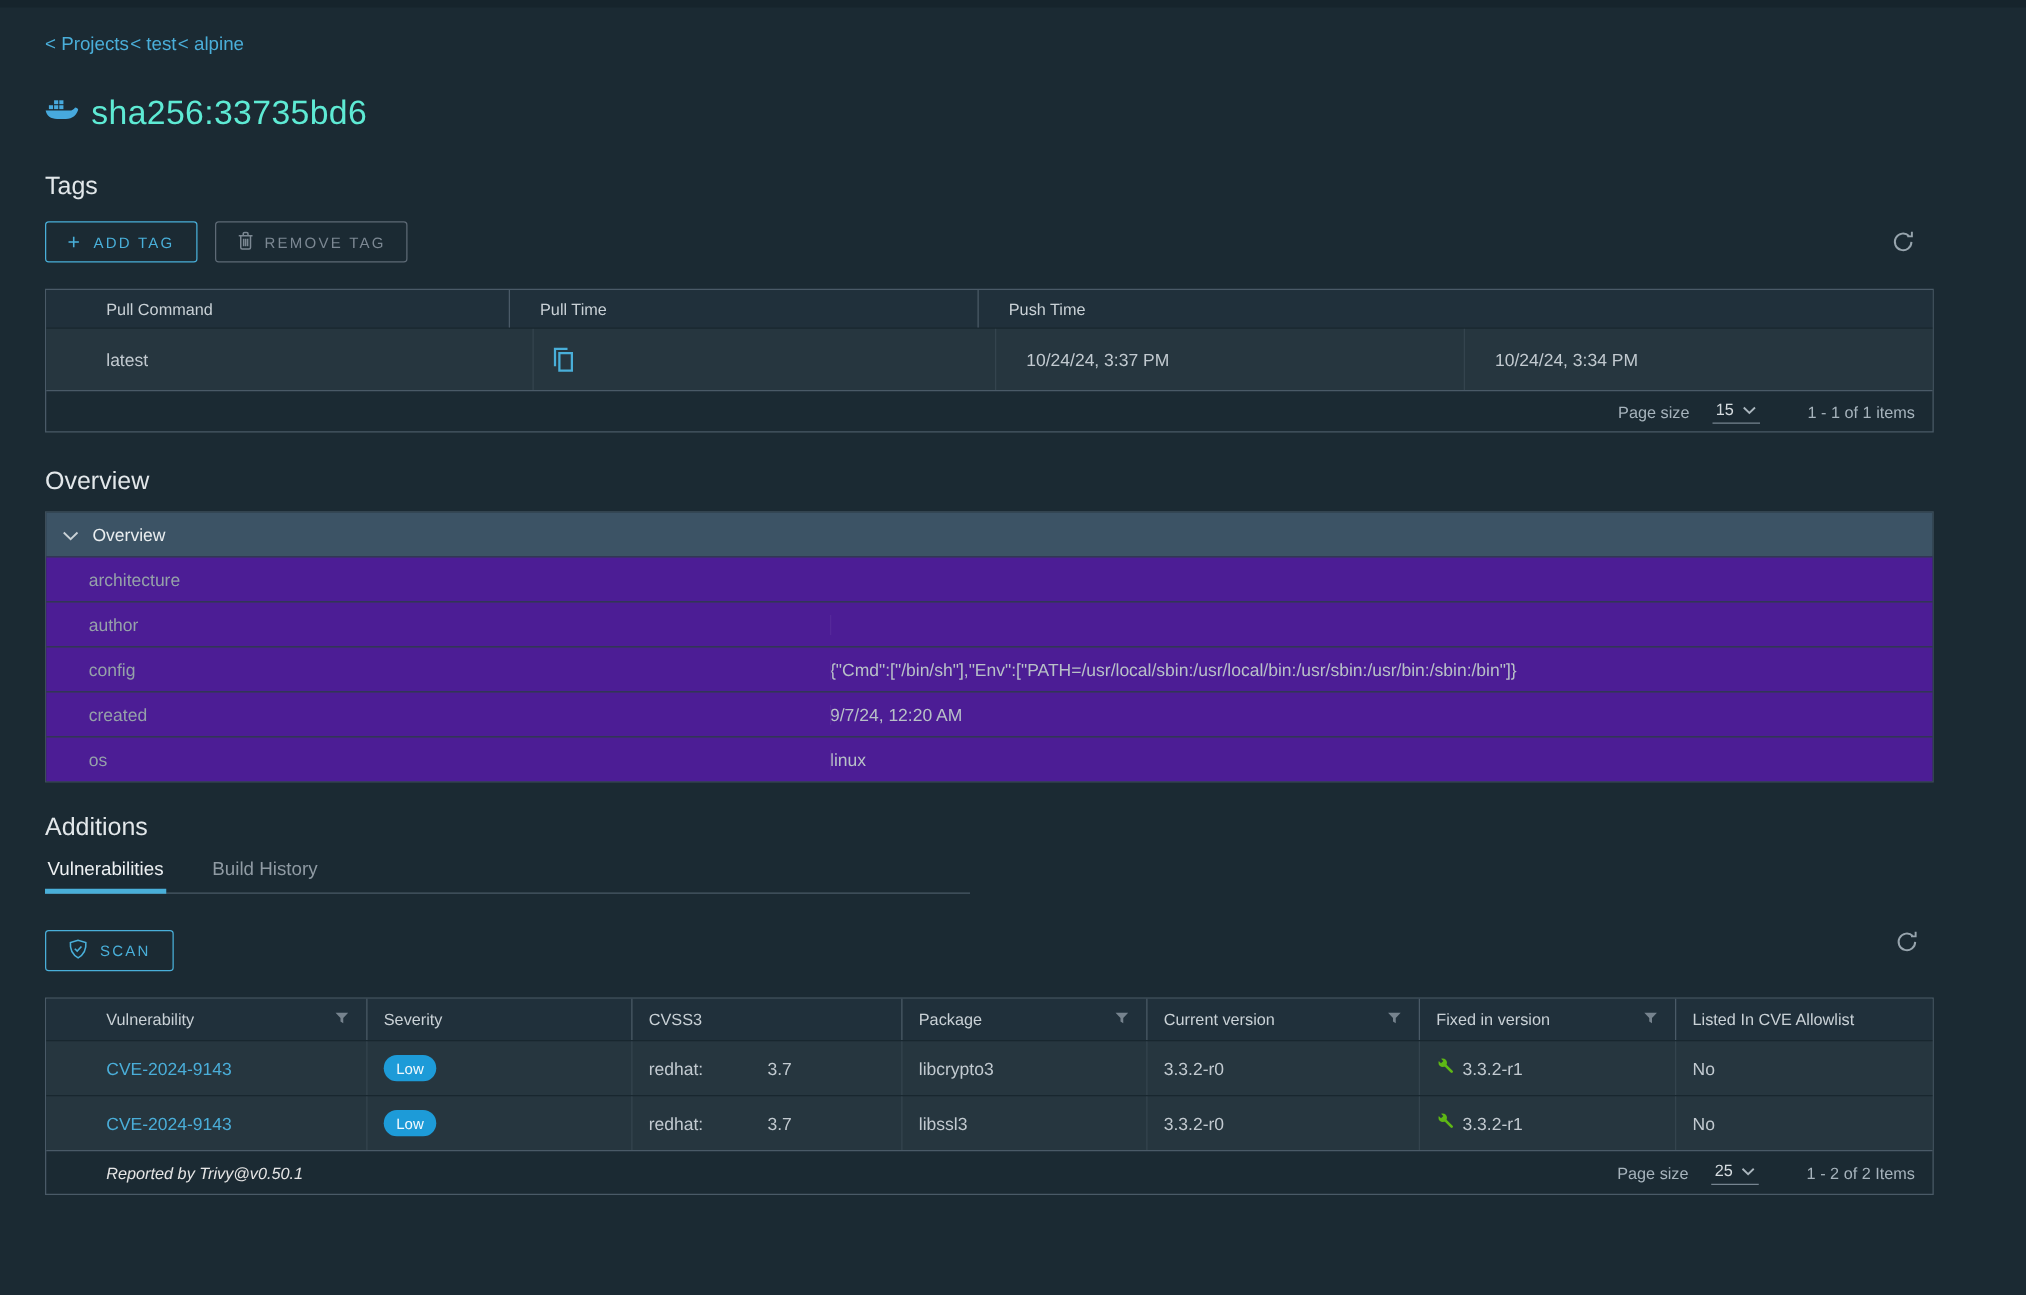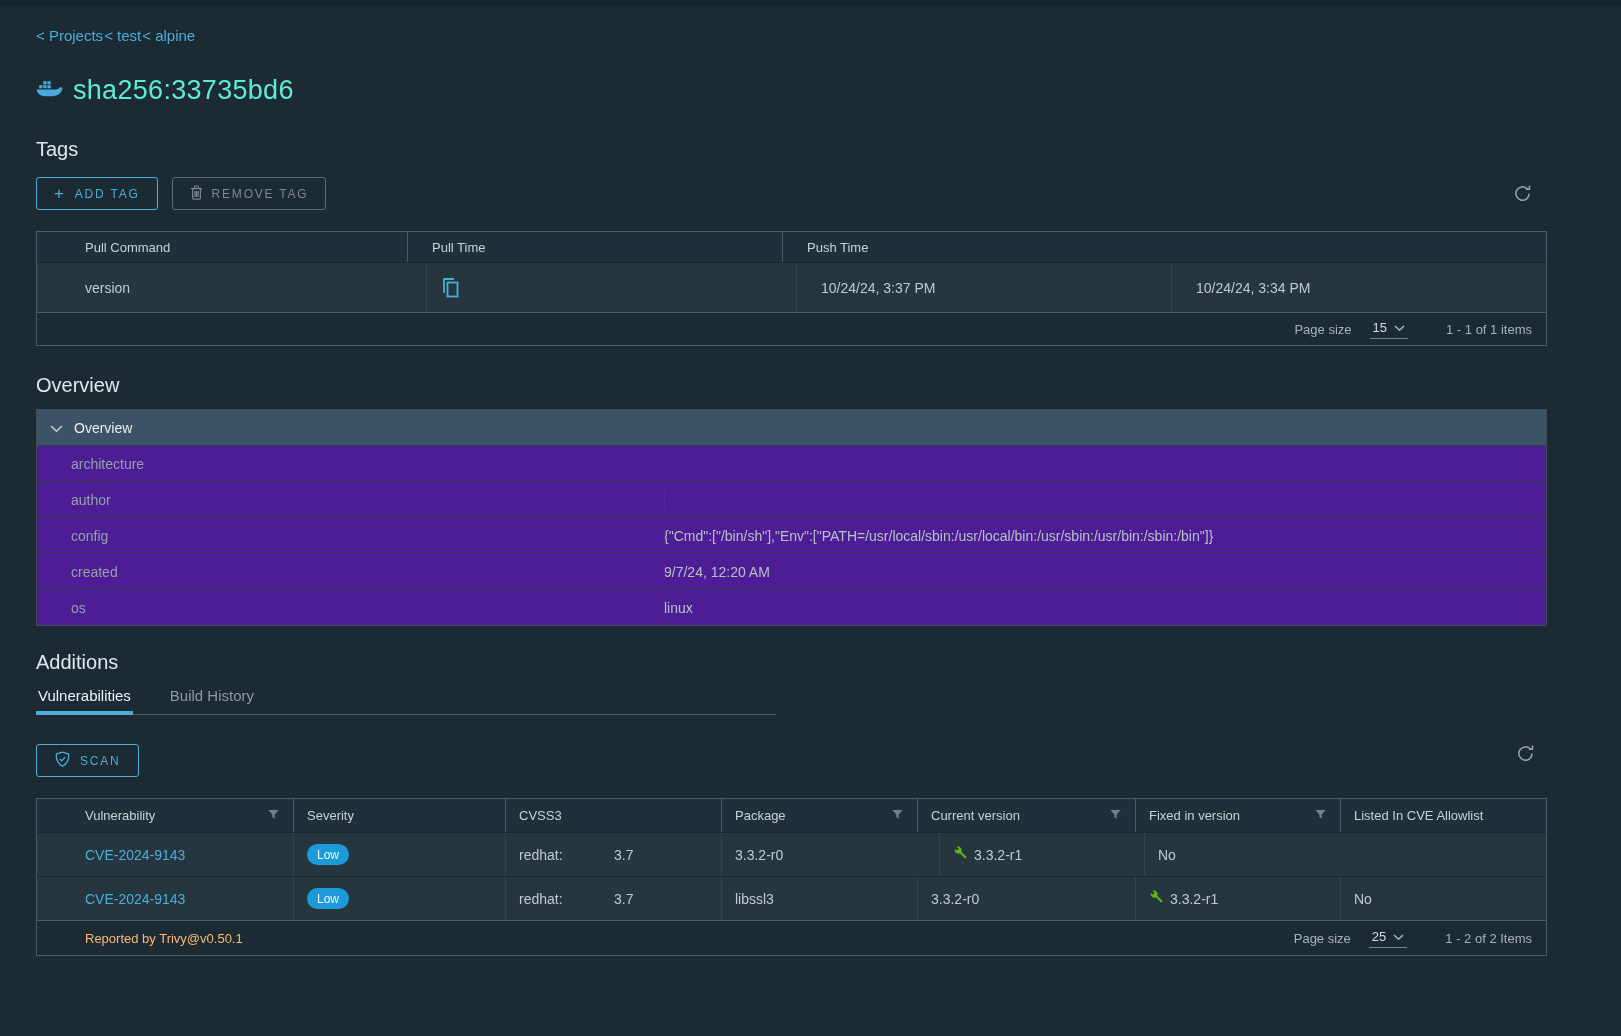--- a/index.html
+++ b/index.html
@@ -45,21 +45,21 @@
   .dg-row { display:flex; background:#26363f; border-top:1px solid #18272f; }
   .tags-dg .dg-row { height:50px; } .vuln-dg .dg-row { height:44px; }
   .dg-cell { display:flex; align-items:center; padding-left:24px; font-size:14px; color:#c2cad0; border-left:1px solid rgba(74,90,103,.40); }
   .vuln-dg .dg-cell { padding-left:13px; }
   .dg-cell:first-child { border-left:none; padding-left:48px; }
   .dg-foot { display:flex; align-items:center; height:33px; border-top:1px solid #4a5a67; font-size:13px; color:#a6b3bc; padding:0 14px 0 48px; }
   .vuln-dg .dg-foot { height:35px; }
   .foot-right { margin-left:auto; display:flex; align-items:center; }
   .range-text { margin-left:38px; }
   .page-select { margin-left:18px; display:inline-flex; align-items:center; gap:7px; padding:0 3px 3px; border-bottom:1px solid #768490; color:#d5dbdf; cursor:pointer; }
-  .reported-by { color:#fdba74; }
+  .reported-by { font-style:italic; color:#e5e5e5; }
 
   
   .tc-name{width:389px;} .tc-pull-cmd{width:370px;} .tc-pull-time{width:375px;} .tc-push-time{flex:1;}
   .vc-vuln{width:256px;} .vc-sev{width:212px;} .vc-cvss{width:216px;} .vc-pkg{width:196px;}
   .vc-cur{width:218px;} .vc-fix{width:205px;} .vc-listed{flex:1;}
 
   
   .panel { margin-top:12px; border:1px solid #3d4d59; }
   .panel-head { height:35px; background:#3c5365; display:flex; align-items:center; gap:11px; padding-left:13px; font-size:14px; color:#eaeef0; cursor:pointer; }
   .ov-row { display:flex; align-items:center; height:36px; background:#4c1d95; border-top:1px solid #2e3e49; }
@@ -142,21 +142,21 @@
           <span>Pull Command</span>
         </div>
       <div class="dg-hcell tc-pull-time">
           <span>Pull Time</span>
         </div>
       <div class="dg-hcell tc-push-time">
           <span>Push Time</span>
         </div>
     </div>
     <div class="dg-row">
-      <div class="dg-cell tc-name">version</div>
+      <div class="dg-cell tc-name">latest</div>
       <div class="dg-cell tc-pull-cmd">
         <button class="copy-btn">
           <span>
             <svg width="20" height="22" viewBox="0 0 20 22" fill="none" stroke="#49afd9" stroke-width="1.8">
               <path d="M3 16V2h10"></path>
               <rect x="6.5" y="5.5" width="10" height="14"></rect>
             </svg>
           </span>
         </button>
       </div>
@@ -279,20 +279,21 @@
       <div class="dg-cell vc-vuln">
           <a class="cve-link">CVE-2024-9143</a>
         </div>
       <div class="dg-cell vc-sev">
           <span class="badge-low">Low</span>
         </div>
       <div class="dg-cell vc-cvss">
         <span class="cvss-vendor">redhat:</span>
         <span>3.7</span>
       </div>
+      <div class="dg-cell vc-pkg">libcrypto3</div>
       <div class="dg-cell vc-cur">3.3.2-r0</div>
       <div class="dg-cell vc-fix">
         <span class="fix-wrap">
           <span>
             <svg width="16" height="16" viewBox="0 0 16 16">
               <g transform="rotate(-45 8 8)">
                 <circle cx="8" cy="4" r="3.4" fill="#5eb715"></circle>
                 <rect x="6.7" y="0" width="2.6" height="3.4" fill="#26363f"></rect>
                 <rect x="6.9" y="5.6" width="2.2" height="9.6" rx="1.1" fill="#5eb715"></rect>
               </g>

